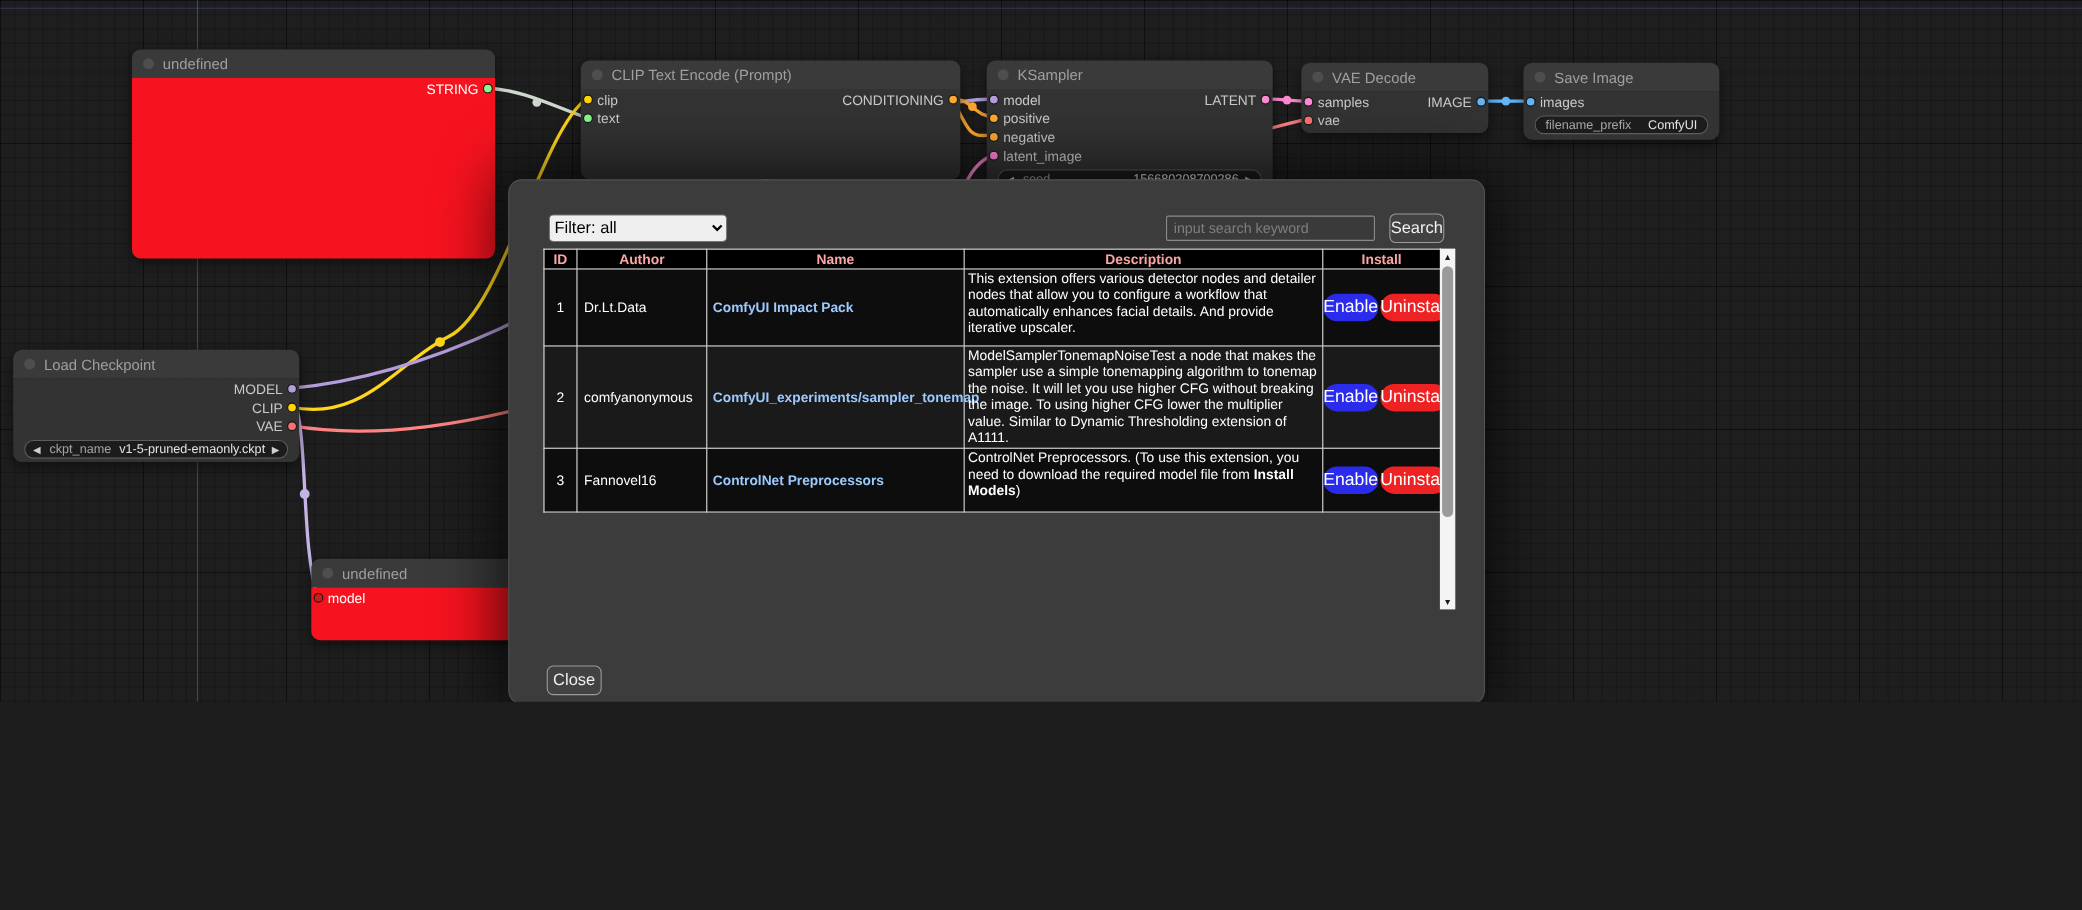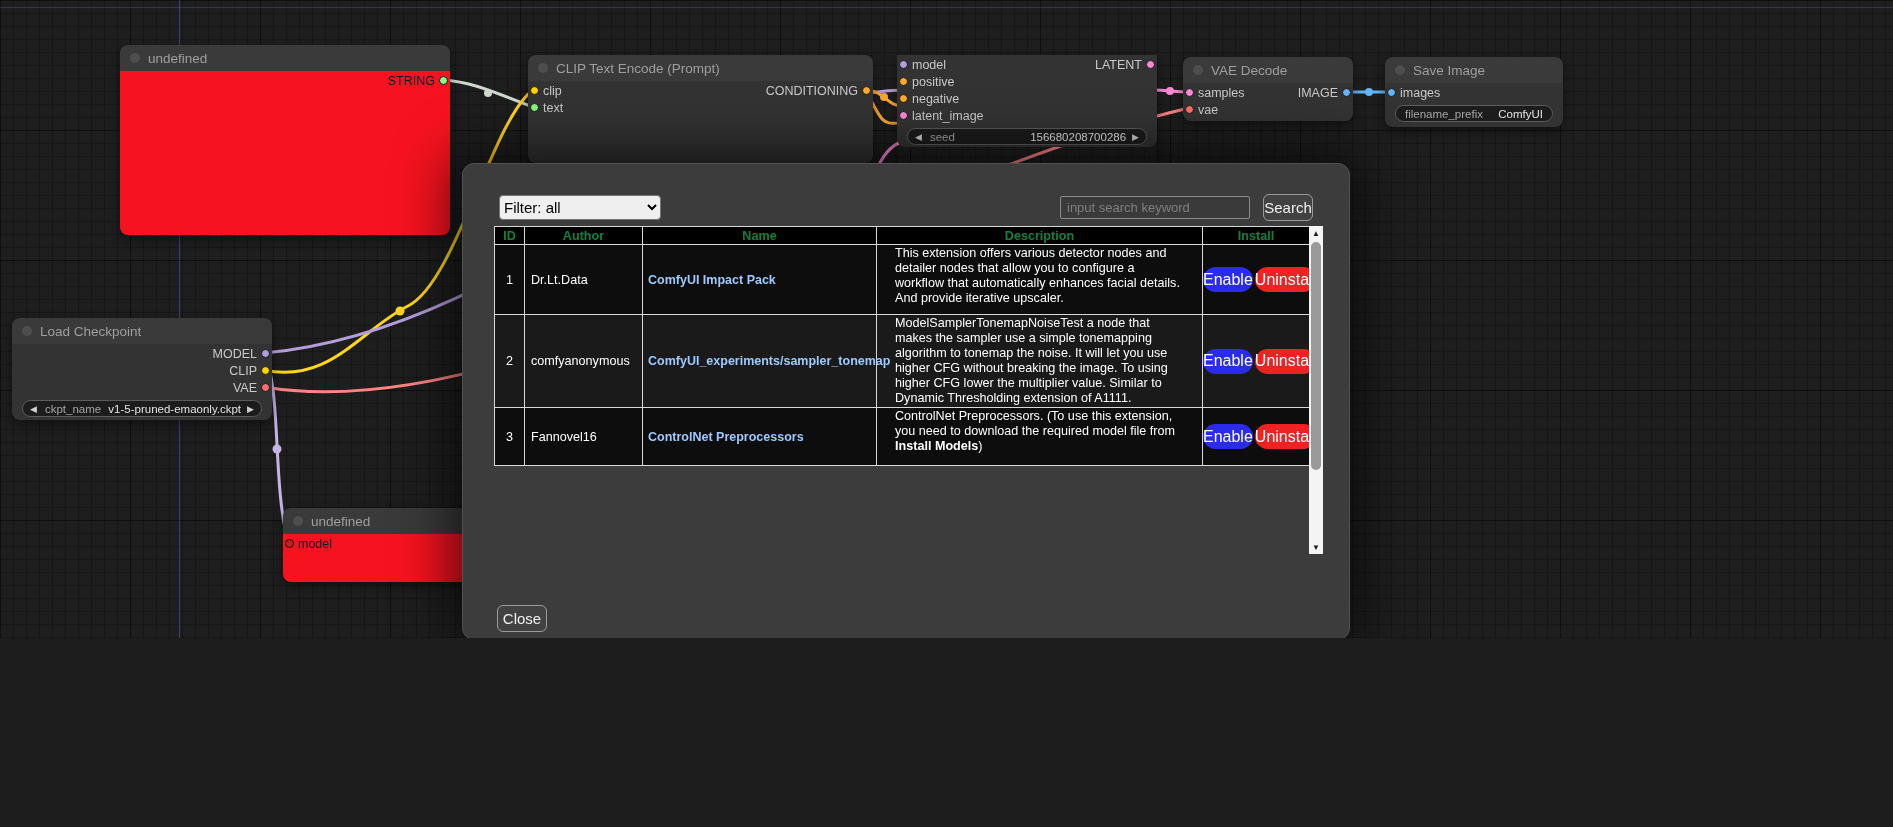--- a/index.html
+++ b/index.html
@@ -24,21 +24,21 @@
   .node { position:absolute; z-index:2; border-radius:8px; box-shadow:0 4px 12px rgba(0,0,0,.45); }
   .node-title { height:26px; display:flex; align-items:center; gap:8px; padding:0 10px;
     background:#3a3a3a; border-radius:8px 8px 0 0; color:#9f9f9f; font-size:13.5px; }
   .tdot { width:10px; height:10px; border-radius:50%; background:#4e4e4e; flex:none; }
   .node-body { background:#333333; border-radius:0 0 8px 8px; padding-top:1px; height:calc(100% - 26px); }
   .node-body.red { background:#f6131f; }
 
   .srow { display:flex; align-items:center; height:17px; font-size:12.5px; color:#c9c9c9; }
   .slabel { margin-left:4px; }
   .slabel.out { margin-left:auto; margin-right:4px; }
-  .red .slabel { color:#0f172a; }
+  .red .slabel { color:#ffffff; }
   .dot { width:9px; height:9px; border-radius:50%; border:1px solid #161616; flex:none; }
   .din { margin-left:2px; }
   .dout { margin-right:2px; }
   .spacer { flex:1; }
 
   .c-model { background:#b39ddb; } .c-clip { background:#ffd500; } .c-vae { background:#ff6e6e; }
   .c-cond { background:#ffa931; } .c-latent { background:#ff8ad4; } .c-image { background:#64b5f6; }
   .c-string { background:#89f889; } .c-err { background:#c32020; }
 
   .widget { display:flex; align-items:center; height:17px; margin:4px 10px 0; background:#1c1c1c;
@@ -59,29 +59,29 @@
     border:1px solid #8a8a8a; color:#86efac; font-size:13px; padding:2px 6px; border-radius:2px;
     font-family:"Liberation Sans",sans-serif; }
   .search-input::placeholder { color:#7f7f7f; }
   .btn-plain { background:#424242; border:1px solid #9a9a9a; border-radius:6px; color:#f0f0f0;
     font-size:15px; font-family:"Liberation Sans",sans-serif; cursor:pointer; }
   .search-btn { position:absolute; left:800px; top:30px; width:50px; height:27px; }
   .close-btn { position:absolute; left:34px; top:441px; width:50px; height:27px; }
 
   .table-wrap { position:absolute; left:31px; top:62px; width:829px; height:328px; }
   .ext-table { position:absolute; left:0; top:0; width:815px; border-collapse:collapse; table-layout:fixed; }
-  .ext-table th { background:#000; color:#15803d; font-size:12.6px; font-weight:bold; height:18px;
+  .ext-table th { background:#000; color:#fca5a5; font-size:12.6px; font-weight:bold; height:18px;
     border:1px solid #d9d9d9; padding:0; }
   .ext-table td { border:1px solid #d9d9d9; color:#fff; font-size:12.6px; padding:0; vertical-align:middle; }
   tr.row-odd td { background:#0d0d0d; }
   tr.row-even td { background:#1a1a1a; }
   td.c-id { text-align:center; }
   td.c-author { padding-left:6px; }
   td.c-name { padding-left:5px; }
-  td.c-desc { padding:1px 18px; line-height:15px; vertical-align:top; }
+  td.c-desc { padding:1px 3px; line-height:15px; vertical-align:top; }
   .ext-link { color:#9ccaff; font-weight:bold; text-decoration:none; font-size:12.5px; }
   .btn-stack { display:flex; flex-direction:row; align-items:center; gap:2px; padding:2px 0; }
   .pill-btn { width:98px; height:25px; border-radius:13px; border:none; color:#fff; font-size:16px;
     font-family:"Liberation Sans",sans-serif; cursor:pointer; }
   .pill-enable { background:#2b2beb; }
   .pill-uninstall { background:#ee2222; }
 
   .scrollbar { position:absolute; right:0; top:0; width:14px; height:328px; background:#f4f4f4; }
   .sb-arrow { position:absolute; left:0; width:14px; height:14px; display:flex; align-items:center;
     justify-content:center; font-size:8px; color:#1a1a1a; }
@@ -141,20 +141,24 @@
         <span class="dot dout c-cond"></span>
       </div>
       <div class="srow">
         <span class="dot din c-string"></span>
         <span class="slabel">text</span>
       </div>
     </div>
   </div>
 
   <div class="node" style="left:897px; top:55px; width:260px; height:118px;">
+    <div class="node-title">
+      <span class="tdot"></span>
+      <span>KSampler</span>
+    </div>
     <div class="node-body">
       <div class="srow">
         <span class="dot din c-model"></span>
         <span class="slabel">model</span>
         <span class="slabel out">LATENT</span>
         <span class="dot dout c-latent"></span>
       </div>
       <div class="srow">
         <span class="dot din c-cond"></span>
         <span class="slabel">positive</span>

